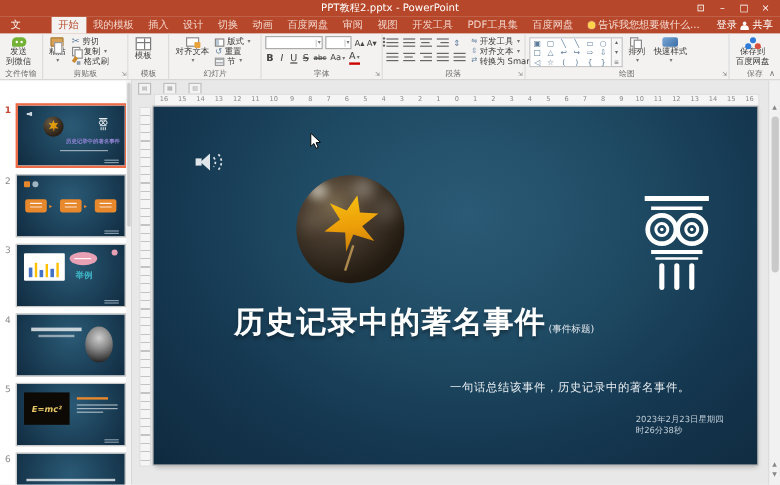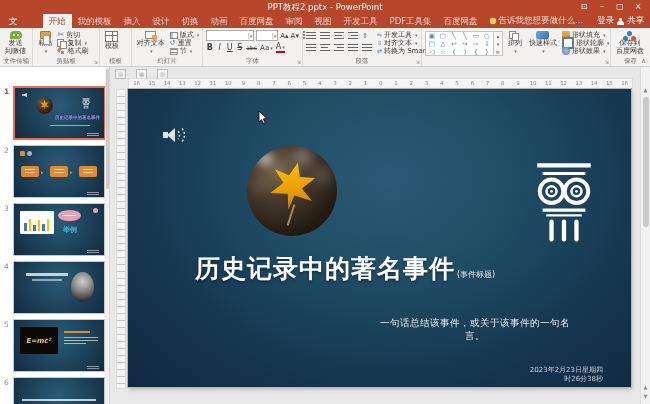--- a/index.html
+++ b/index.html
@@ -159,21 +159,21 @@
   .leaf{position:absolute;left:22px;top:16px;width:46px;height:48px;
      background:linear-gradient(160deg,#f6c011 10%,#ec9e08 55%,#bf7406 100%);
      clip-path:polygon(50% 0,62% 28%,95% 22%,72% 50%,100% 70%,60% 68%,55% 100%,45% 68%,8% 75%,30% 48%,5% 25%,38% 30%);
      transform:rotate(14deg);}
   .leaf-stem{position:absolute;left:43px;top:58px;width:2px;height:22px;background:#caa35a;transform:rotate(18deg);opacity:.8;}
   .column-icon{position:absolute;left:400px;top:72px;}
   .title-block{position:absolute;right:6px;top:163px;width:430px;color:#fff;}
   .slide-title{display:inline;font-size:25px;font-weight:bold;letter-spacing:1px;text-shadow:0 2px 3px rgba(0,0,0,.35);}
   .title-suffix{font-size:8px;color:#e3e9ee;margin-left:2px;}
   .subtitle{position:absolute;right:56px;top:228px;width:200px;text-align:center;font-size:9.5px;color:#e8eef2;letter-spacing:.5px;}
-  .slide-date{position:absolute;right:28px;top:257px;text-align:right;font-size:7px;line-height:9px;color:#c2cfd8;margin-top:20px;}
+  .slide-date{position:absolute;right:28px;top:257px;font-size:7px;line-height:9px;color:#c2cfd8;}
   
   .vscroll{width:10px;background:#f1f1f1;border-left:1px solid #dcdcdc;position:relative;box-sizing:border-box;}
   .vs-up{position:absolute;top:20px;left:0;width:100%;text-align:center;font-size:5px;color:#888;}
   .vs-thumb{position:absolute;top:30px;left:1.5px;width:6px;height:130px;background:#c9c9c9;border-radius:3px;}
   .vs-nav{position:absolute;bottom:6px;left:0;width:100%;display:flex;flex-direction:column;gap:3px;align-items:center;
      font-size:5px;color:#888;}
   
   .cursor{position:absolute;left:148px;top:44px;z-index:50;pointer-events:none;}
 </style>
 </head>
@@ -376,34 +376,21 @@
         </div>
       </div>
       <div class="big-btn dd">
         <span class="ic ic-copy" style="width:11px;height:11px"></span>
         <span>排列</span>
       </div>
       <div class="big-btn dd">
         <span class="ic-qstyle"></span>
         <span>快速样式</span>
       </div>
-      <div class="small-col">
-        <div class="small-btn dd">
-          <span class="chip fill"></span>
-          <span>形状填充</span>
-        </div>
-        <div class="small-btn dd">
-          <span class="chip outline"></span>
-          <span>形状轮廓</span>
-        </div>
-        <div class="small-btn dd">
-          <span class="chip effects"></span>
-          <span>形状效果</span>
-        </div>
-      </div>
+      <div class="rg-label">绘图</div>
       <span class="launcher">⇲</span>
     </div>
 
 
     <div class="rg" style="width:40px;border-right:none">
       <div class="big-btn">
         <span class="ic ic-baidu"></span>
         <span>保存到</span>
         <span>百度网盘</span>
       </div>
@@ -597,21 +584,21 @@
               <line x1="13" y1="34" x2="13" y2="44"></line>
               <line x1="20" y1="34" x2="20" y2="44"></line>
               <line x1="27" y1="34" x2="27" y2="44"></line>
             </g>
           </g>
         </svg>
 
         <div class="title-block">
           <span class="slide-title">历史记录中的著名事件</span><span class="title-suffix">(事件标题)</span>
         </div>
-        <div class="subtitle">一句话总结该事件，或关于该事件的一句名言。</div>
+        <div class="subtitle">一句话总结该事件，历史记录中的著名事件。</div>
         <div class="slide-date">
           <div>2023年2月23日星期四</div>
           <div>时26分38秒</div>
         </div>
       </div>
 
       <svg class="cursor" width="10" height="14" viewBox="0 0 10 14">
         <path d="M1 0 L1 11 L3.6 8.6 L5.4 12.6 L7.2 11.8 L5.4 7.9 L9 7.6 Z" fill="#fff" stroke="#000" stroke-width="0.8"></path>
       </svg>
     </div>

